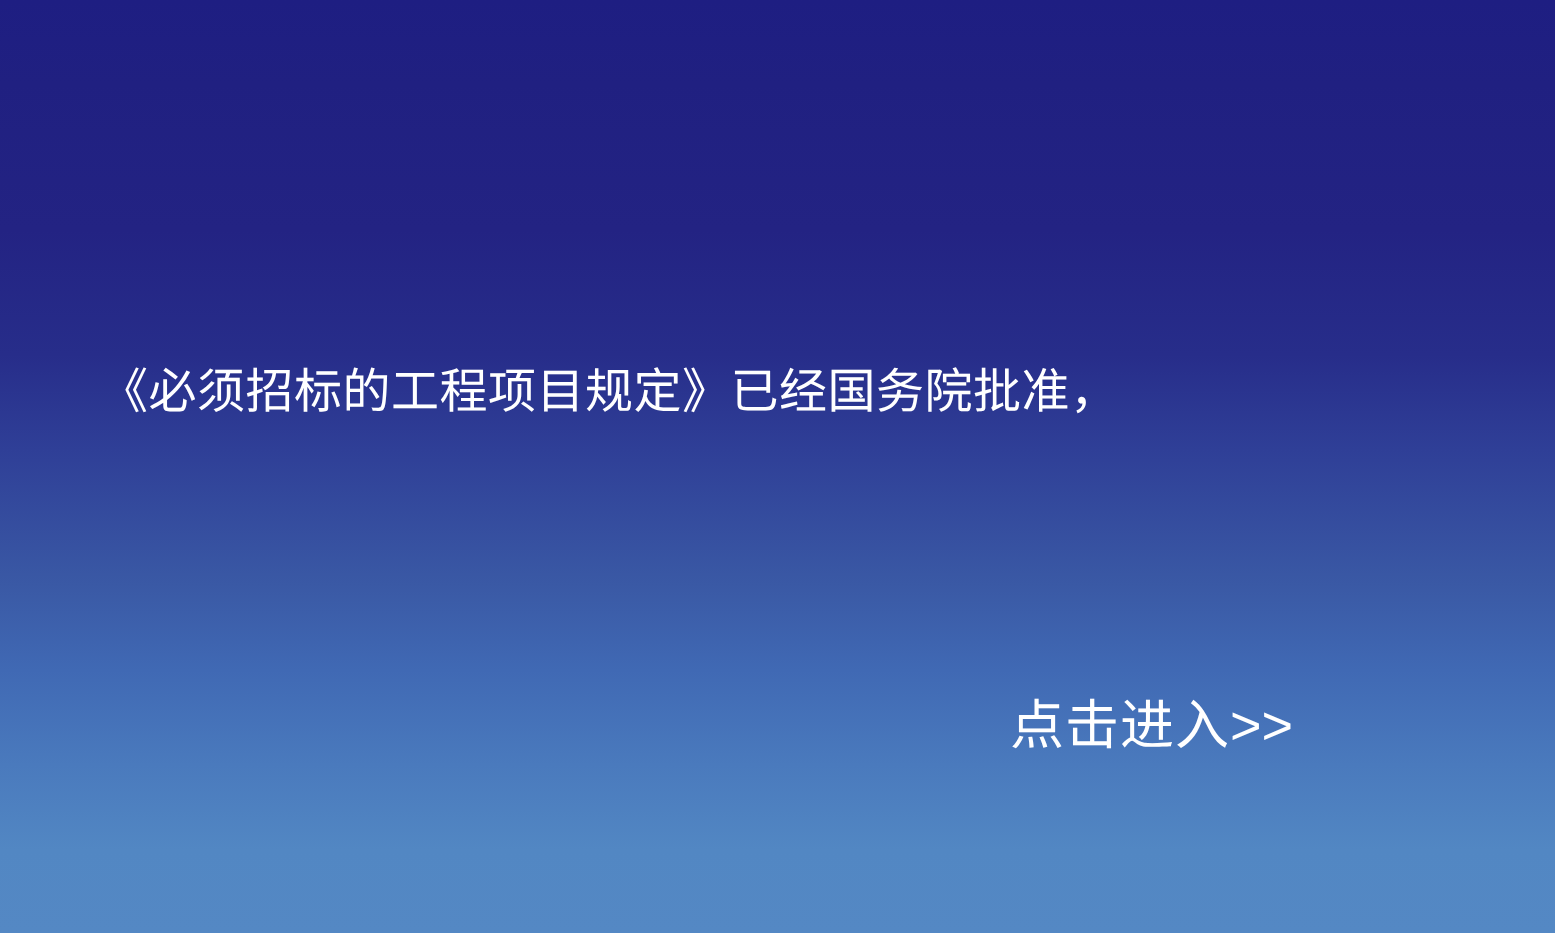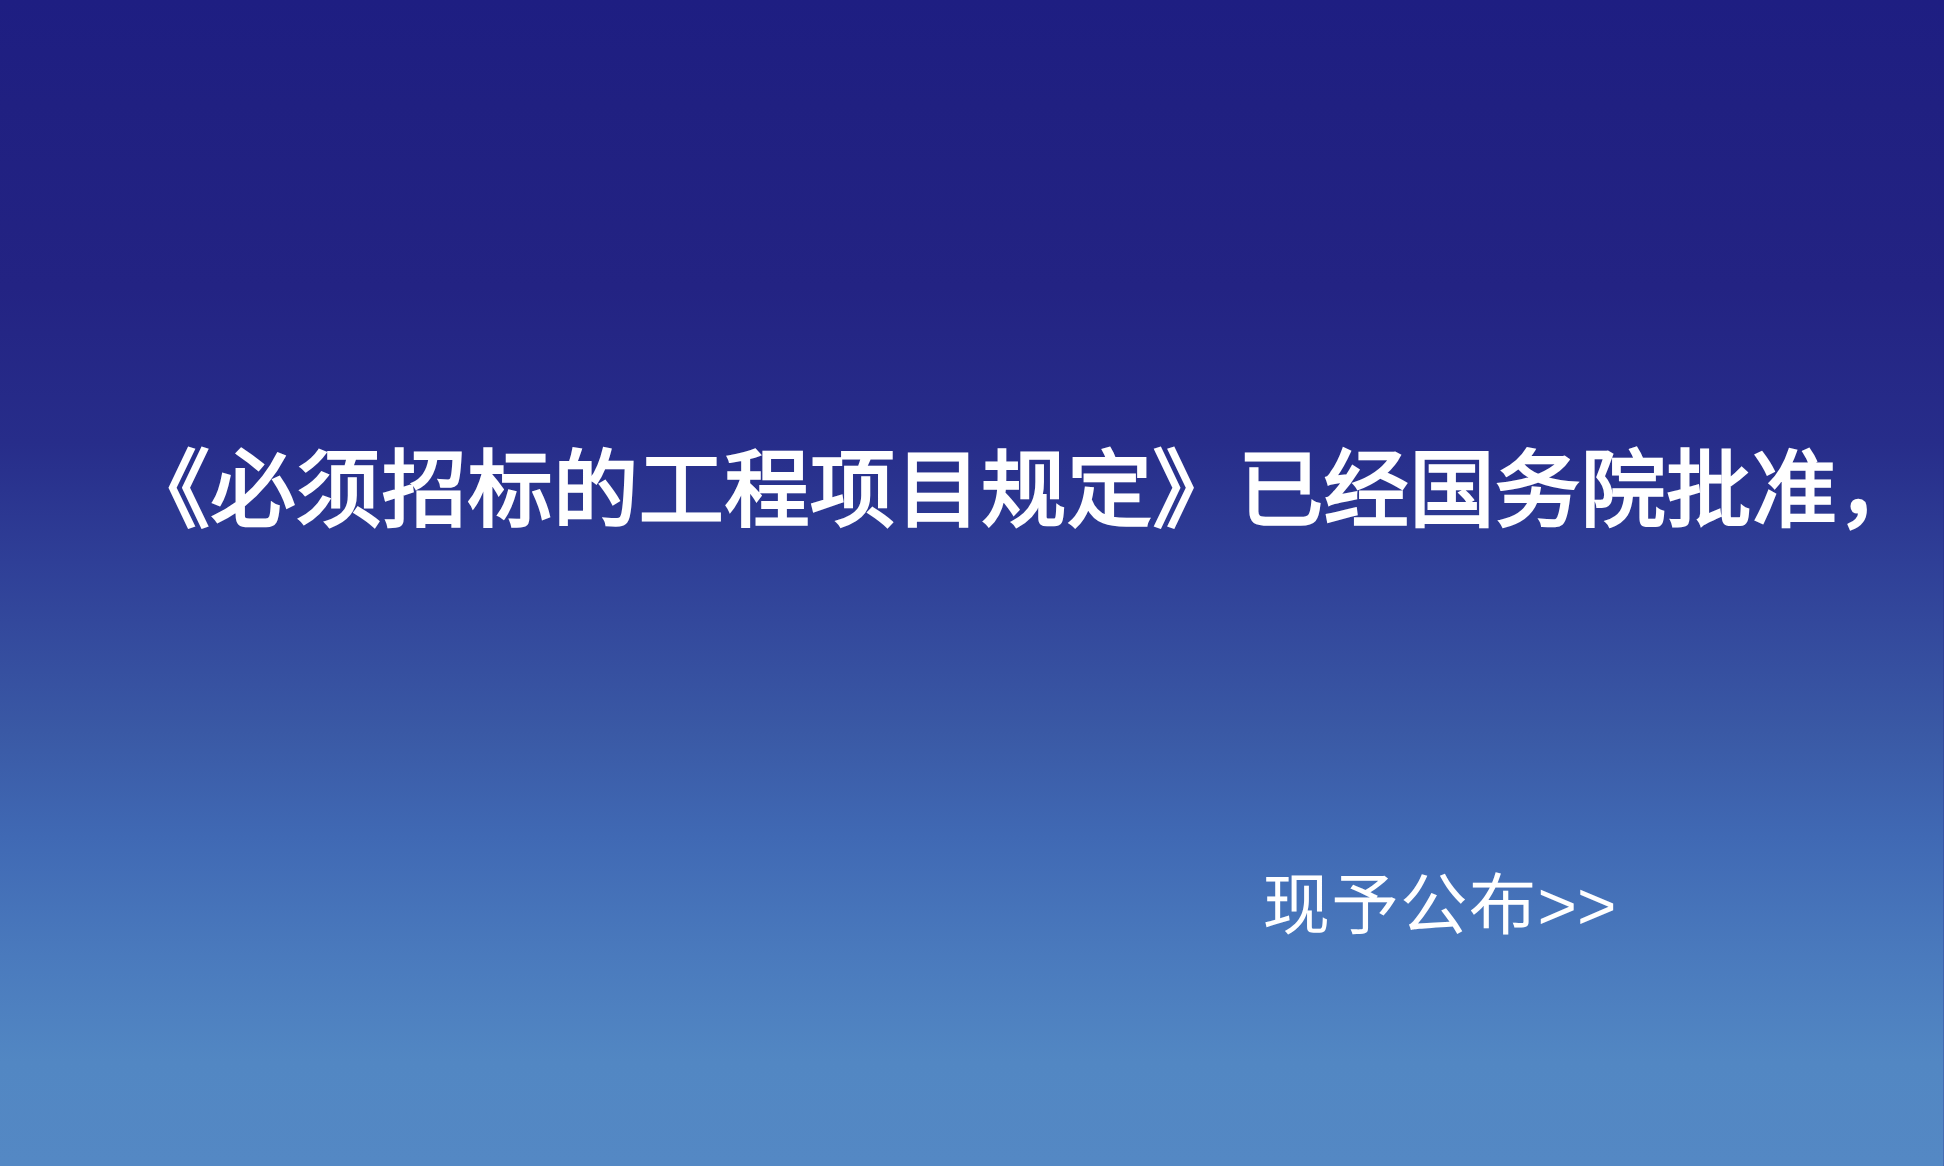--- a/index.html
+++ b/index.html
@@ -43,27 +43,26 @@
   .statement {
     position: absolute;
     left: 100px;
     top: 331px;
     width: 1380px;
   }
 
   .statement-line {
     display: block;
     color: #ffffff;
-    font-size: 68px;
+    font-size: 48px;
     line-height: 124px;
-    font-weight: 700;
+    font-weight: 400;
     letter-spacing: 0.5px;
     white-space: nowrap;
     text-rendering: geometricPrecision;
-    text-align: center;
   }
 
   .statement-line.line-2 {
     letter-spacing: 0.2px;
   }
 
   
   .cta {
     position: absolute;
     left: 1010px;
@@ -91,16 +90,16 @@
 </head>
 <body>
 
 <div class="banner">
 
   <div class="statement">
     <span class="statement-line line-1">《必须招标的工程项目规定》已经国务院批准，</span>
   </div>
 
   <div class="cta">
-    <span class="cta-label"><span>现予公布</span><span class="cta-chevrons">&gt;&gt;</span></span>
+    <span class="cta-label"><span>点击进入</span><span class="cta-chevrons">&gt;&gt;</span></span>
   </div>
 
 </div>
 
 </body></html>

